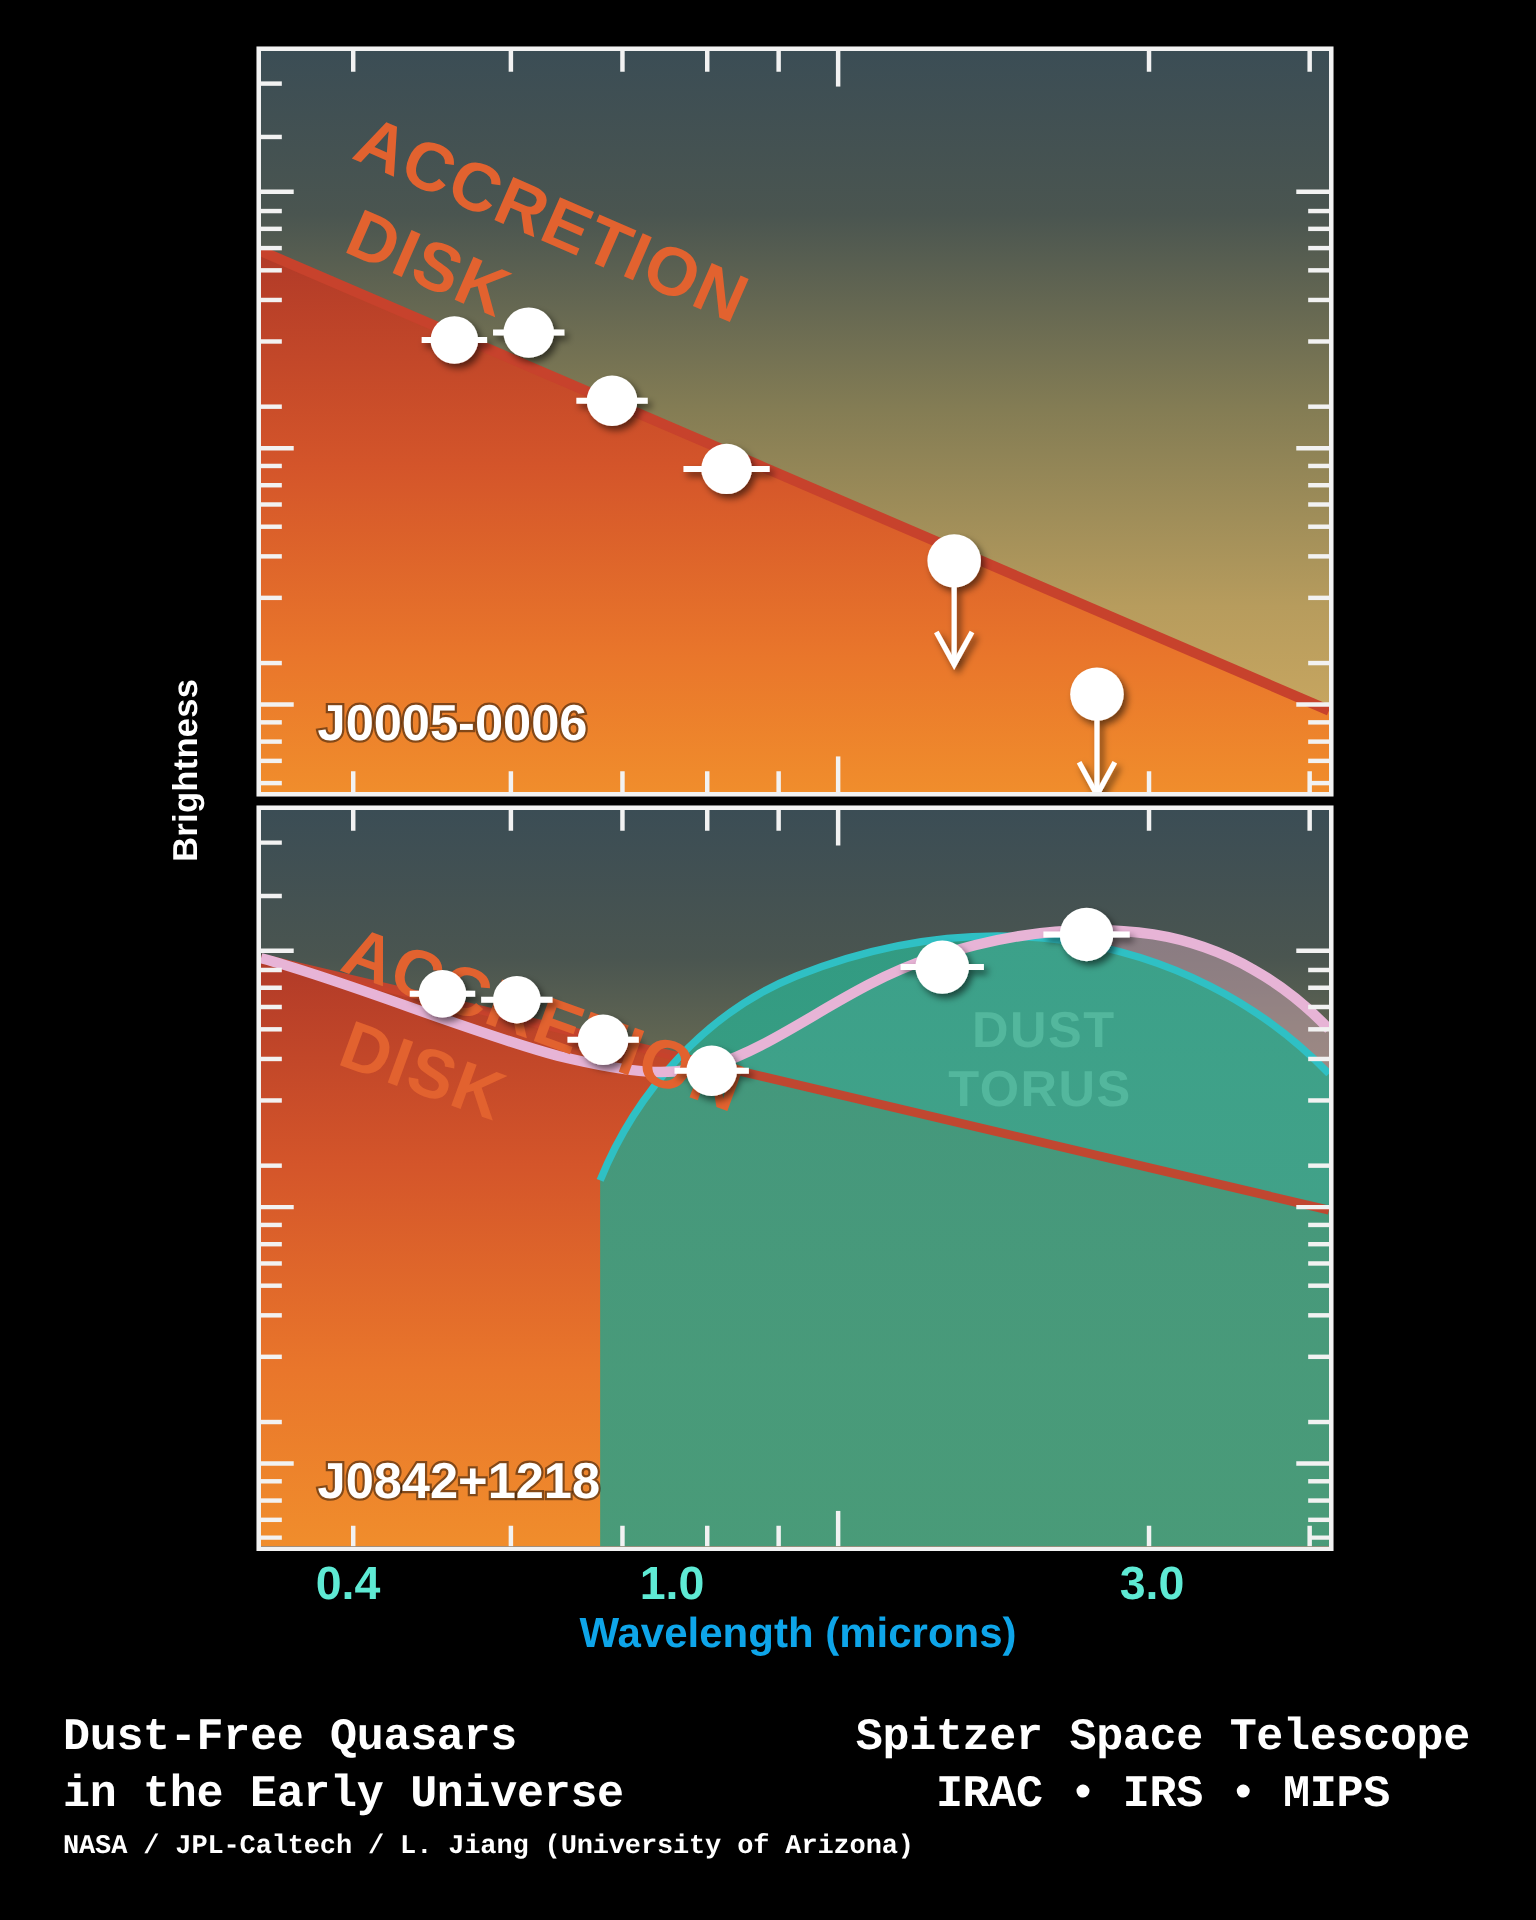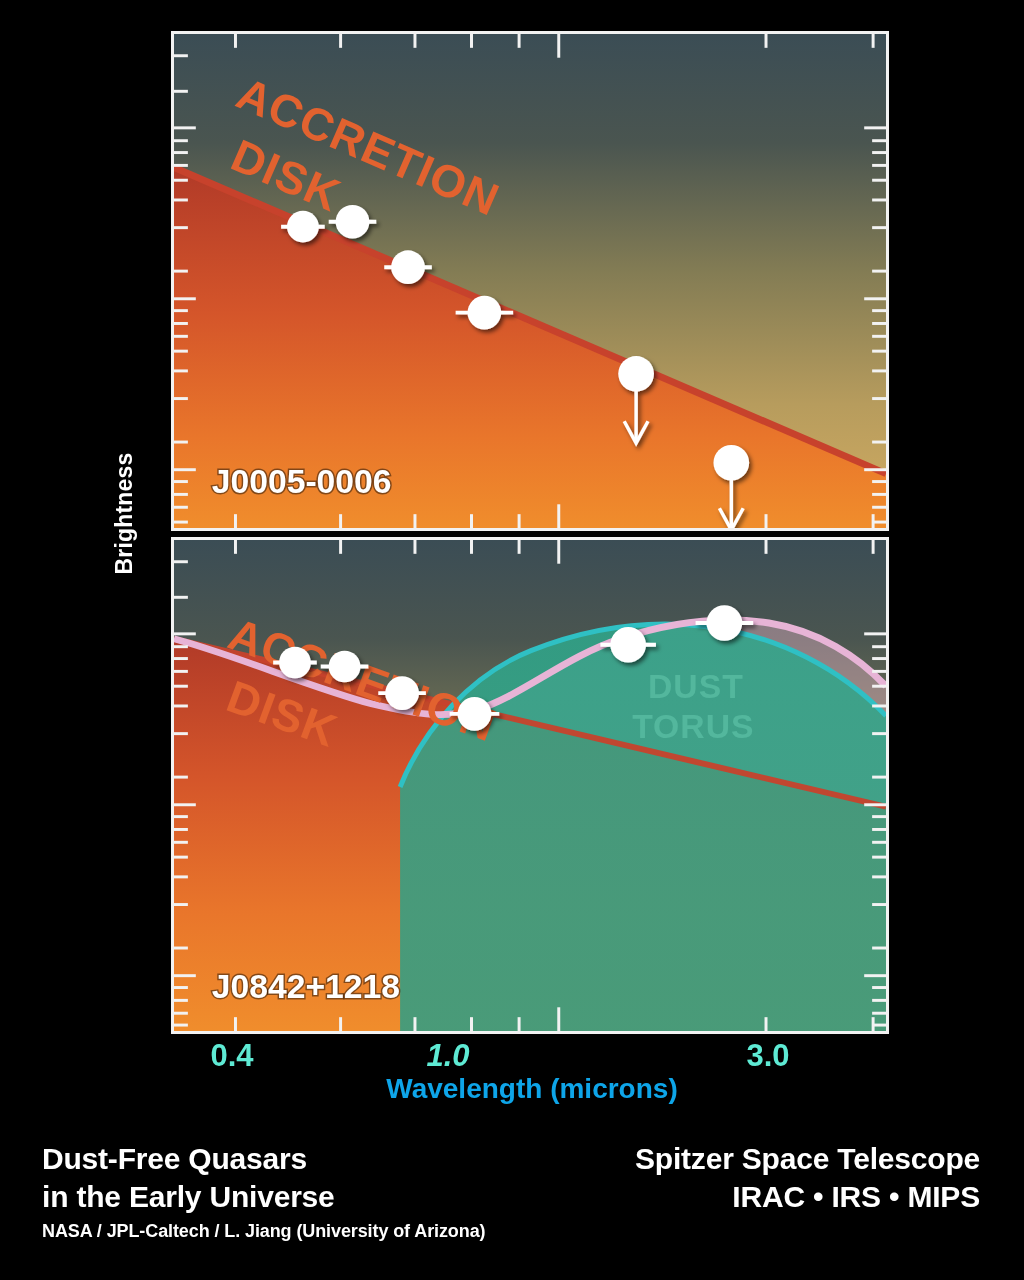--- a/index.html
+++ b/index.html
@@ -39,23 +39,23 @@
     text-align:center;width:120px;
     text-shadow:2px 2px 2px rgba(0,0,0,.8);
   }
   #xlabel{
     position:absolute;left:182px;top:1073px;width:700px;
     text-align:center;font-size:28px;font-weight:bold;color:#0ea5e9;
     text-shadow:2px 2px 2px rgba(0,0,0,.8);
   }
 
   
-  #credits{position:absolute;left:0;top:1140px;width:1024px;height:125px;}
+  #credits{position:absolute;left:0;top:1140px;width:1024px;height:125px;font-family:Liberation Mono, monospace;}
   #cred-left{position:absolute;left:42px;top:0;text-align:left;}
-  #cred-right{position:absolute;right:44px;top:0;text-align:right;}
+  #cred-right{position:absolute;right:44px;top:0;text-align:center;}
   .c-big{font-size:30px;font-weight:bold;line-height:38px;letter-spacing:-0.2px;white-space:nowrap;}
   .c-small{font-size:18px;font-weight:bold;line-height:30px;letter-spacing:-0.1px;white-space:nowrap;}
 </style>
 </head>
 <body>
 
 <div id="stage">
 
   <div class="panel" id="panel-top">
     <svg viewBox="0 0 718 500" preserveAspectRatio="none">
@@ -345,21 +345,21 @@
         </g>
       </g>
 
       <text x="38" y="464" font-family="Liberation Sans, sans-serif" font-size="34" font-weight="bold" fill="#ffffff" style="paint-order:stroke;" stroke="rgba(0,0,0,.45)" stroke-width="3">J0842+1218</text>
     </svg>
   </div>
 
   <div id="ylabel">Brightness</div>
 
   <div class="xtick" style="left:172px;">0.4</div>
-  <div class="xtick" style="left:388px;font-style:italic;">1.0</div>
+  <div class="xtick" style="left:388px;">1.0</div>
   <div class="xtick" style="left:708px;">3.0</div>
 
   <div id="xlabel">Wavelength (microns)</div>
 
   <div id="credits">
     <div id="cred-left">
       <div class="c-big">Dust-Free Quasars</div>
       <div class="c-big">in the Early Universe</div>
       <div class="c-small">NASA / JPL-Caltech / L. Jiang (University of Arizona)</div>
     </div>

